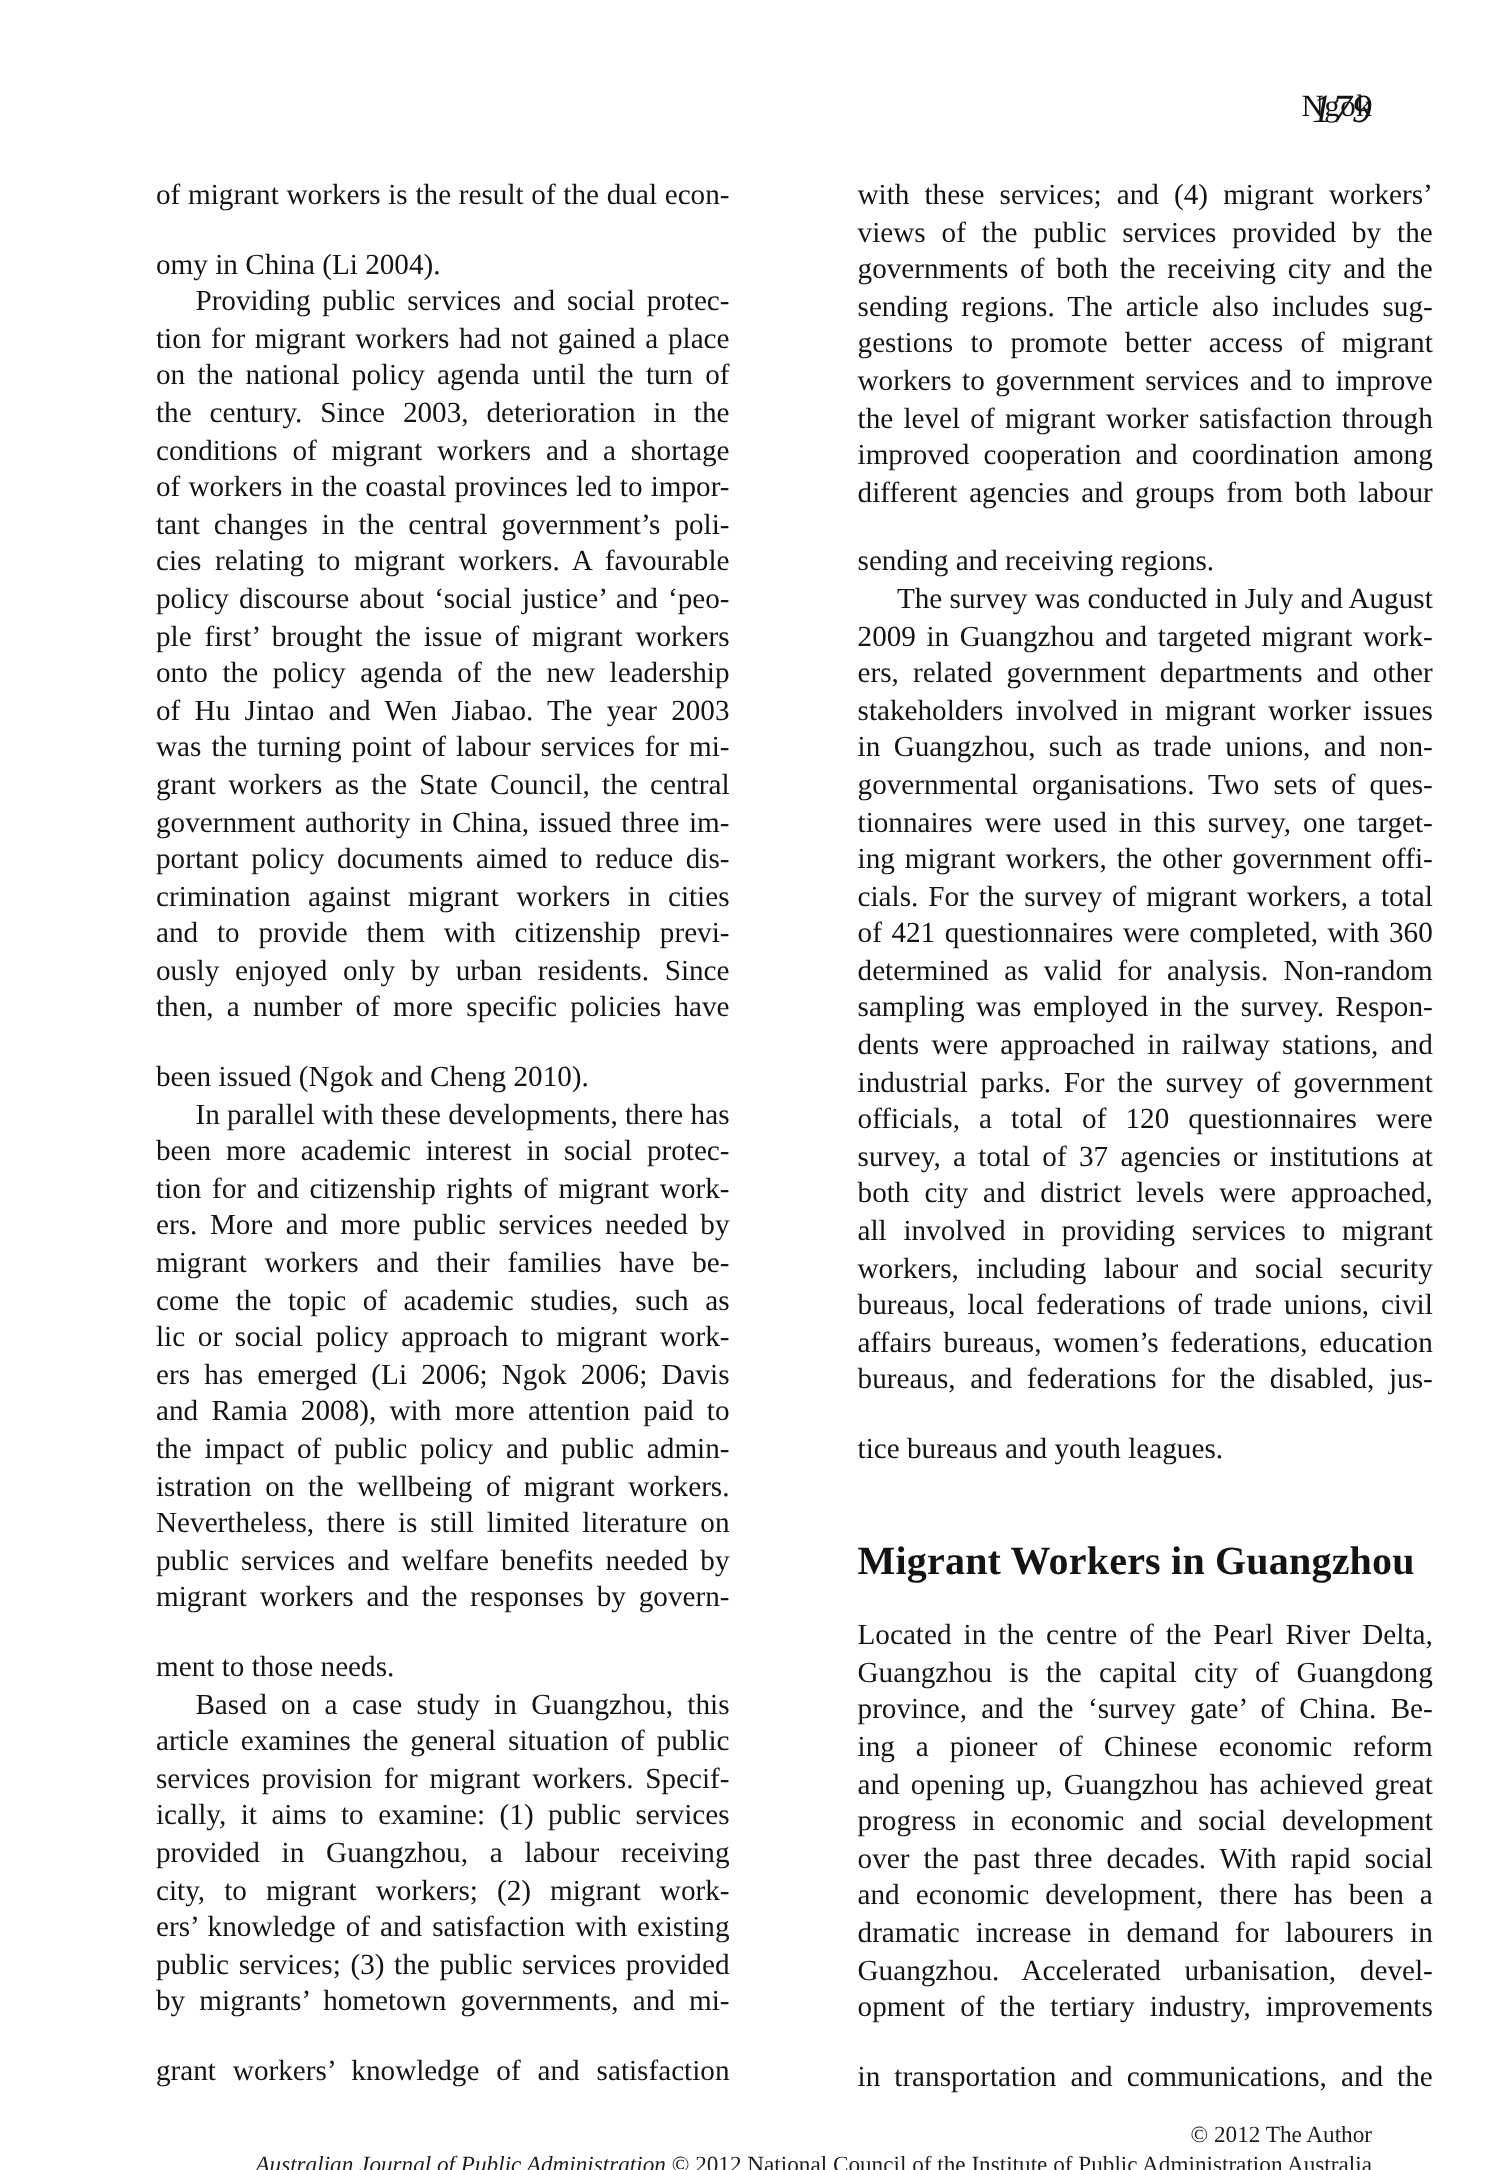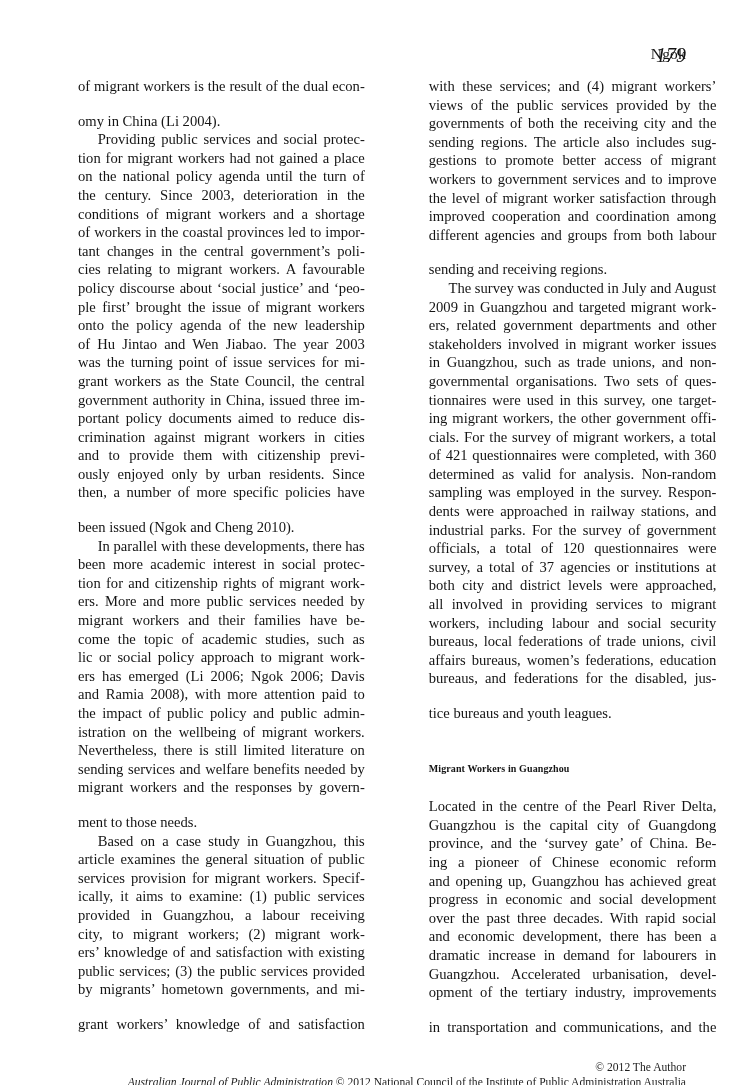--- a/index.html
+++ b/index.html
@@ -20,21 +20,21 @@
   .running-title{
     position:absolute;left:0;right:0;text-align:right;
     letter-spacing:0.2px;
   }
   .page-number{
     position:absolute;right:0;top:-1px;
     font-style:italic;font-size:20px;
   }
   .columns{
     position:absolute;
-    left:78px;top:77px;width:608px;
+    left:78px;top:89px;width:608px;
     display:flex;
     gap:36px;
   }
   .col{width:290px;}
   .col.left{margin-right:28px;}
   .para{margin:0;padding:0;}
   .line{
     font-size:14.6px;
     line-height:18.6px;
     height:18.6px;
@@ -42,21 +42,21 @@
     text-align-last:justify;
     white-space:nowrap;
     overflow:visible;
     hyphens:none;
   }
   .para .line:last-child{text-align-last:left;margin-top:16px;}
   .para.cont .line:last-child{text-align-last:justify;}
   .para.indent .line:first-child{text-indent:1.35em;}
   .section-heading{
     font-weight:bold;
-    font-size:10px;
+    font-size:20px;
     line-height:18.6px;
     margin-top:37px;
     margin-bottom:19px;
     letter-spacing:0.1px;
   }
   .footer{
     position:absolute;
     left:78px;top:1060px;width:608px;
     font-size:11.6px;
     line-height:15px;
@@ -88,21 +88,21 @@
           <div class="line">on the national policy agenda until the turn of</div>
           <div class="line">the century. Since 2003, deterioration in the</div>
           <div class="line">conditions of migrant workers and a shortage</div>
           <div class="line">of workers in the coastal provinces led to impor-</div>
           <div class="line">tant changes in the central government’s poli-</div>
           <div class="line">cies relating to migrant workers. A favourable</div>
           <div class="line">policy discourse about ‘social justice’ and ‘peo-</div>
           <div class="line">ple first’ brought the issue of migrant workers</div>
           <div class="line">onto the policy agenda of the new leadership</div>
           <div class="line">of Hu Jintao and Wen Jiabao. The year 2003</div>
-          <div class="line">was the turning point of issue services for mi-</div>
+          <div class="line">was the turning point of labour services for mi-</div>
           <div class="line">grant workers as the State Council, the central</div>
           <div class="line">government authority in China, issued three im-</div>
           <div class="line">portant policy documents aimed to reduce dis-</div>
           <div class="line">crimination against migrant workers in cities</div>
           <div class="line">and to provide them with citizenship previ-</div>
           <div class="line">ously enjoyed only by urban residents. Since</div>
           <div class="line">then, a number of more specific policies have</div>
           <div class="line">been issued (Ngok and Cheng 2010).</div>
         </div>
       <div class="para indent">
@@ -111,21 +111,21 @@
           <div class="line">tion for and citizenship rights of migrant work-</div>
           <div class="line">ers. More and more public services needed by</div>
           <div class="line">migrant workers and their families have be-</div>
           <div class="line">come the topic of academic studies, such as</div>
           <div class="line">lic or social policy approach to migrant work-</div>
           <div class="line">ers has emerged (Li 2006; Ngok 2006; Davis</div>
           <div class="line">and Ramia 2008), with more attention paid to</div>
           <div class="line">the impact of public policy and public admin-</div>
           <div class="line">istration on the wellbeing of migrant workers.</div>
           <div class="line">Nevertheless, there is still limited literature on</div>
-          <div class="line">sending services and welfare benefits needed by</div>
+          <div class="line">public services and welfare benefits needed by</div>
           <div class="line">migrant workers and the responses by govern-</div>
           <div class="line">ment to those needs.</div>
         </div>
       <div class="para indent cont">
           <div class="line">Based on a case study in Guangzhou, this</div>
           <div class="line">article examines the general situation of public</div>
           <div class="line">services provision for migrant workers. Specif-</div>
           <div class="line">ically, it aims to examine: (1) public services</div>
           <div class="line">provided in Guangzhou, a labour receiving</div>
           <div class="line">city, to migrant workers; (2) migrant work-</div>

